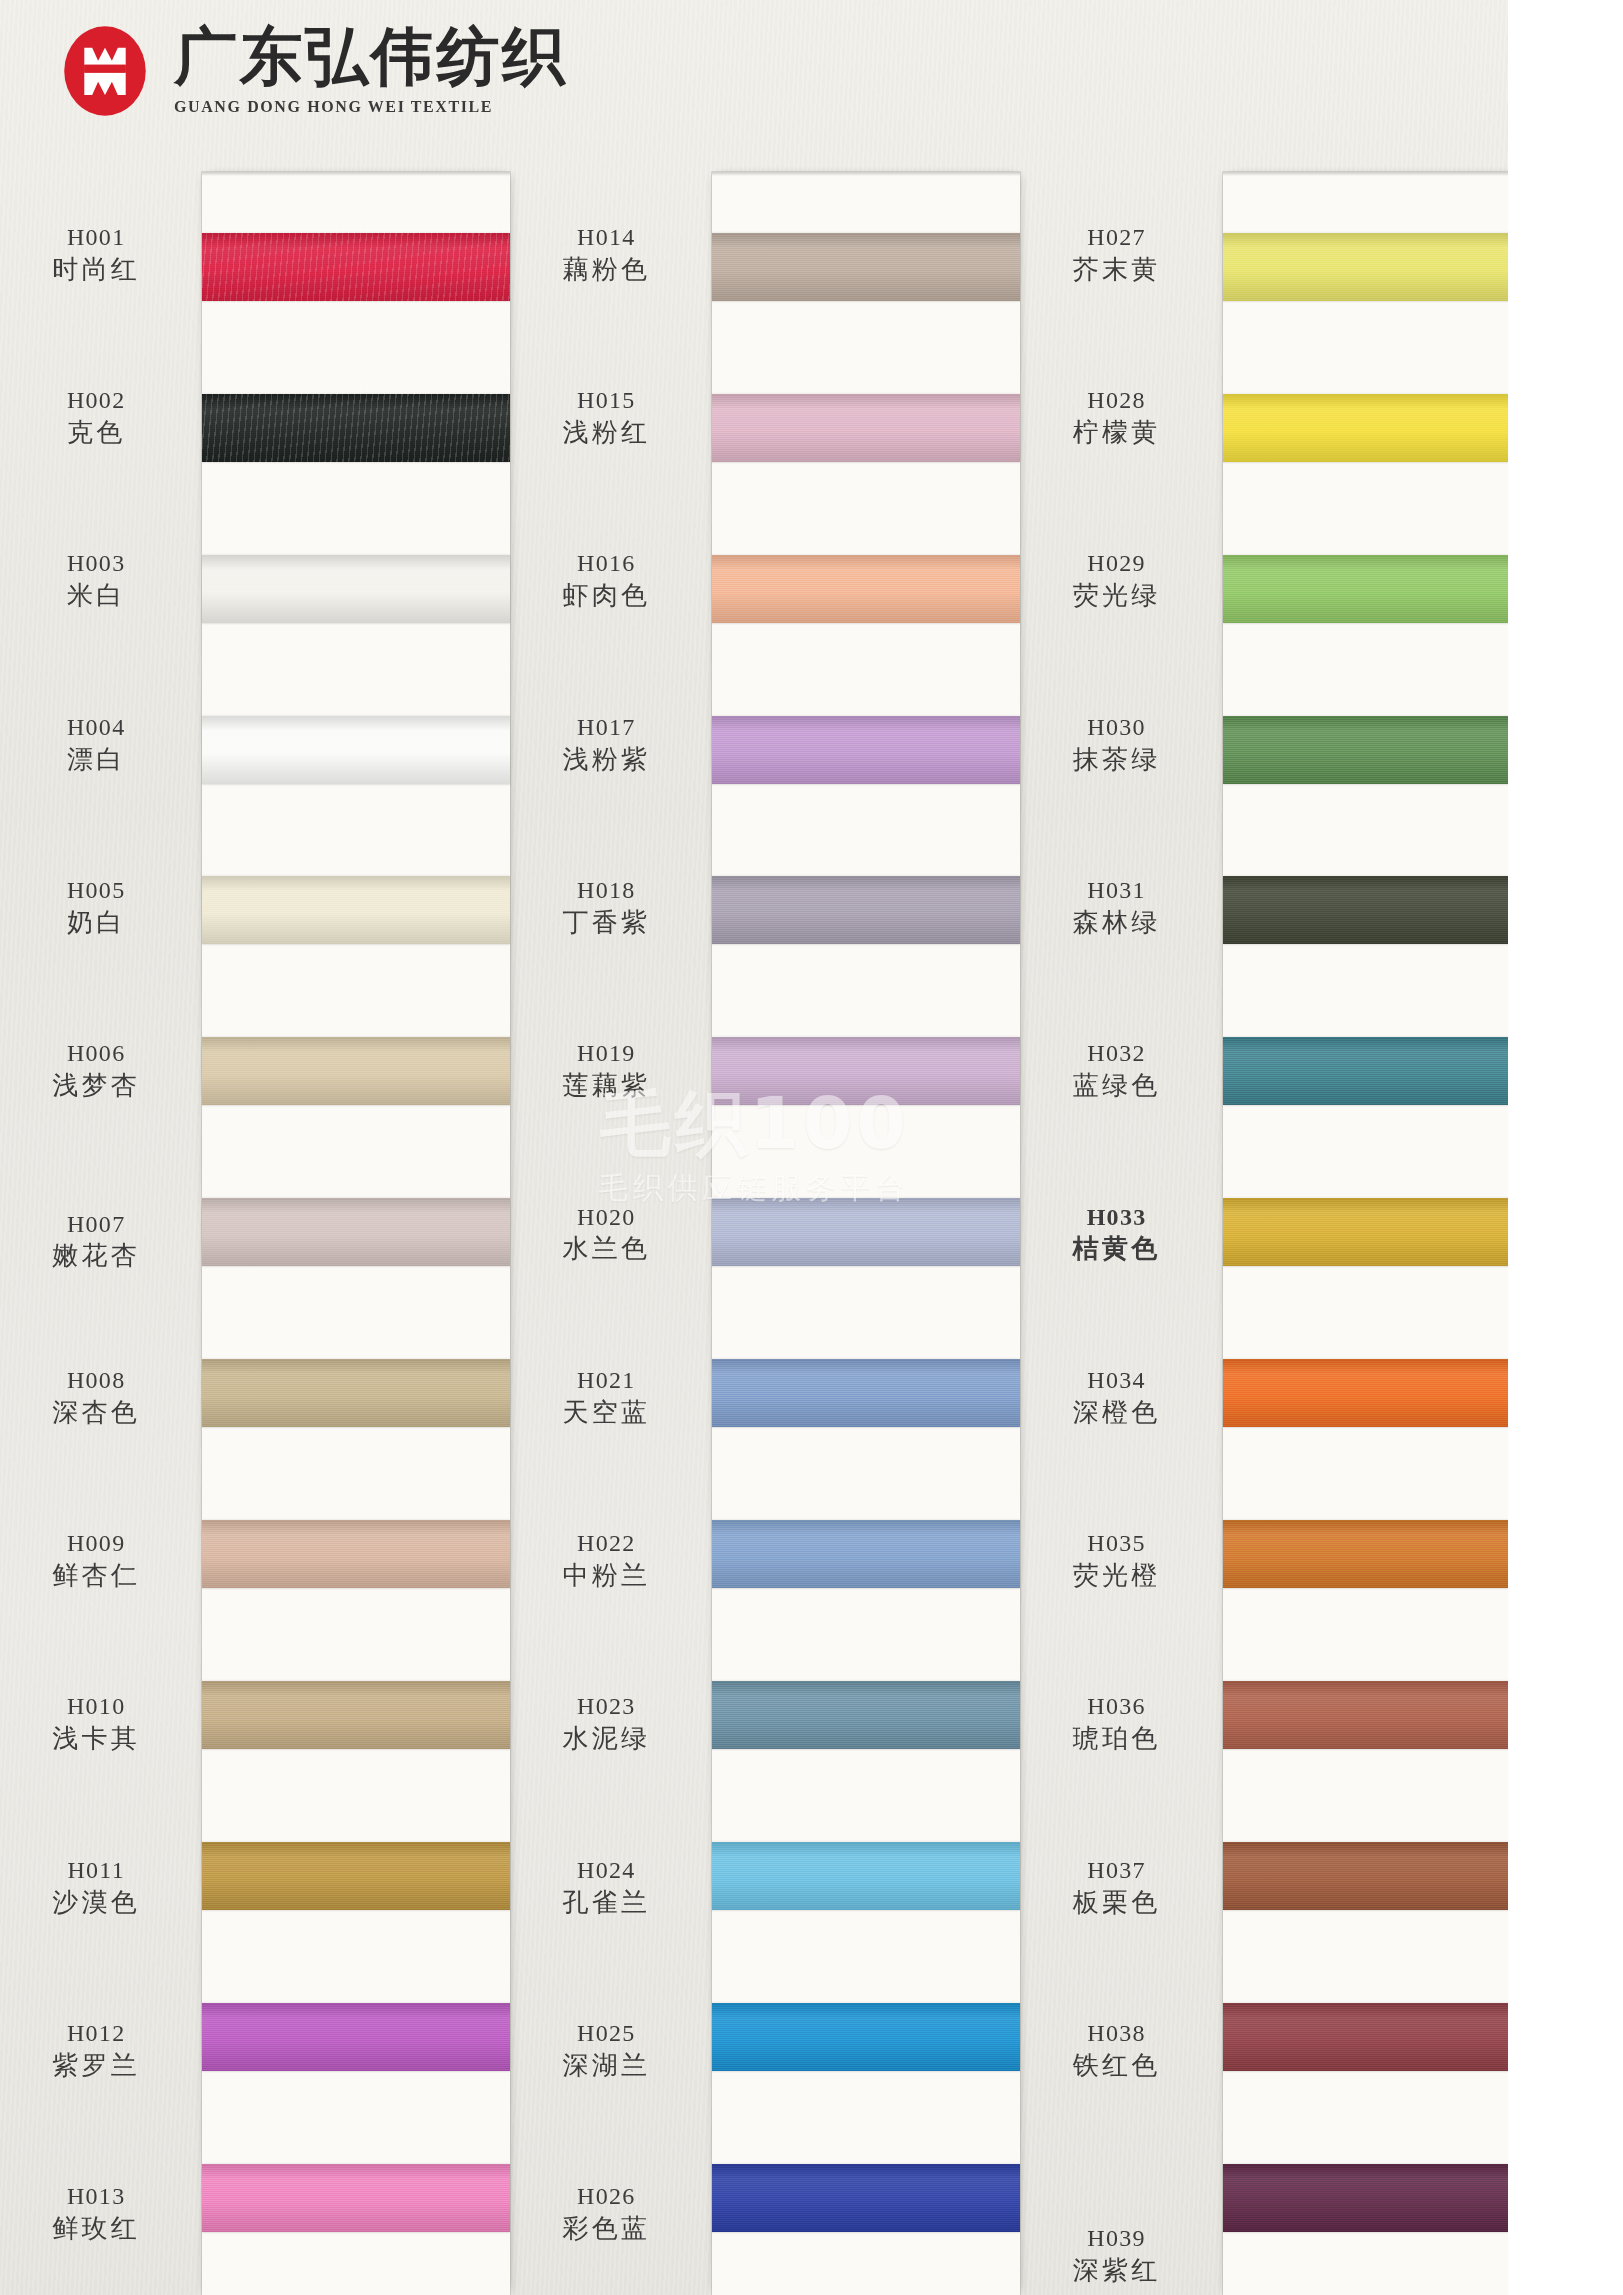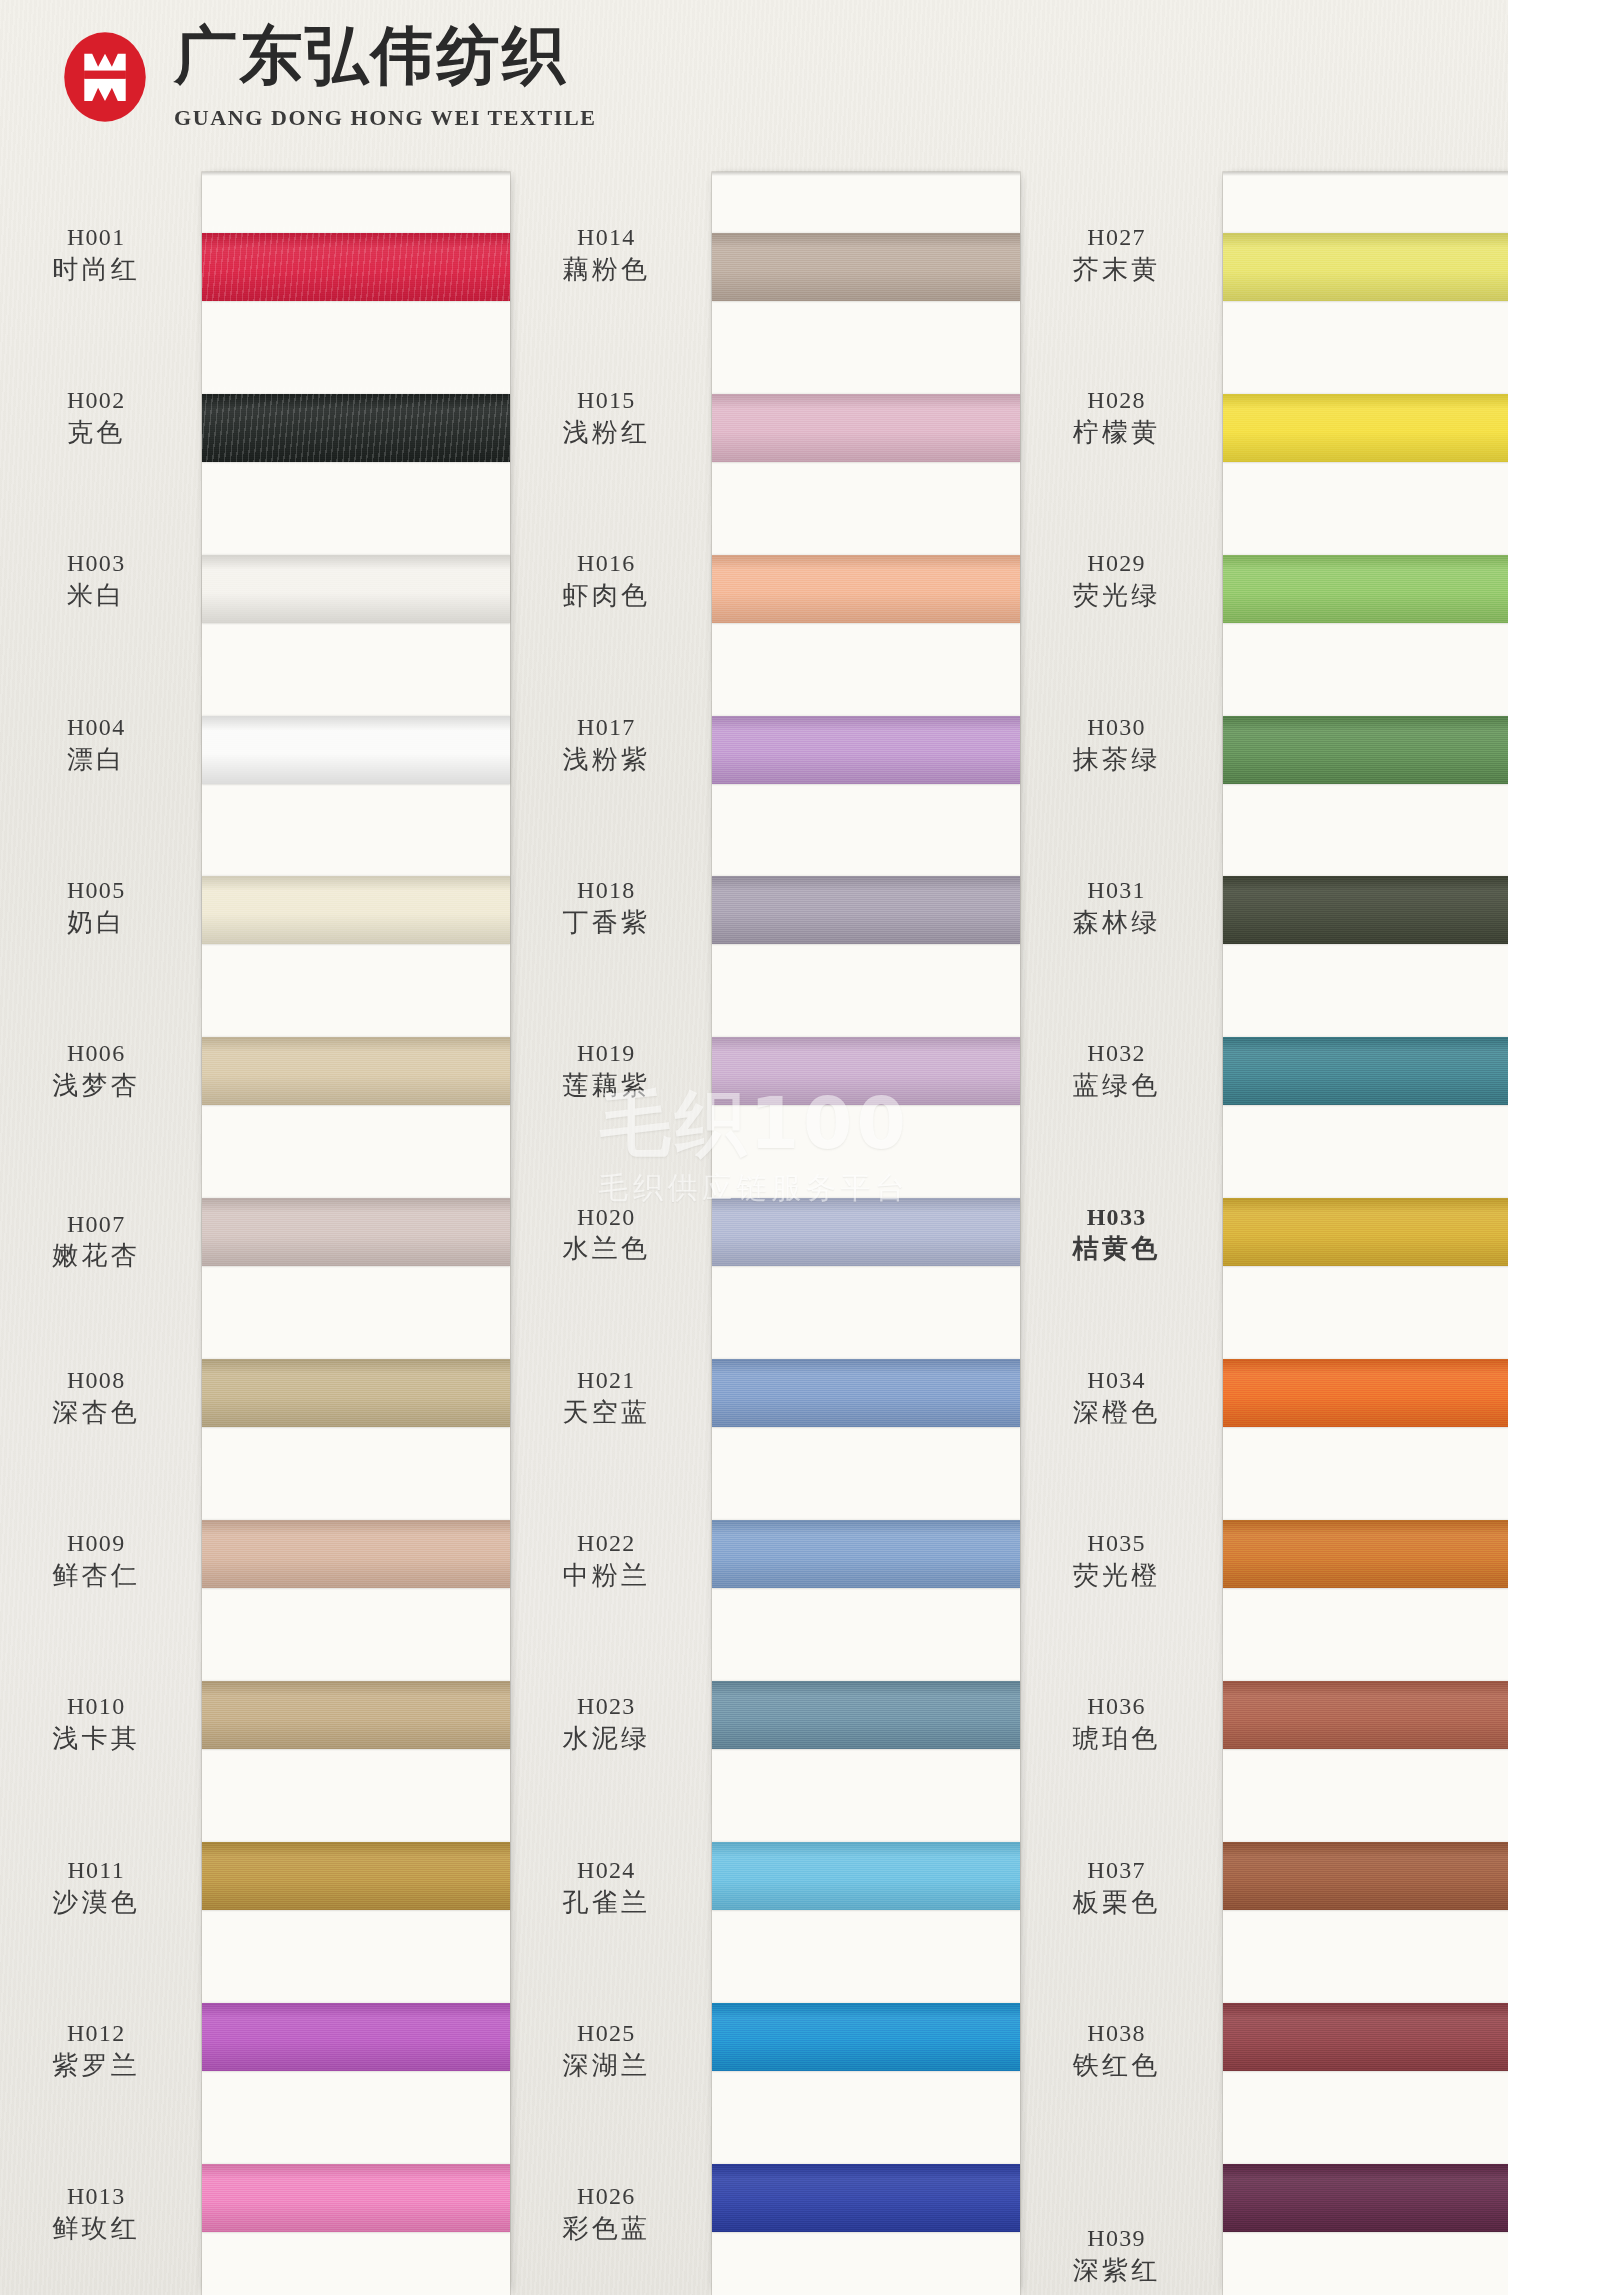--- a/index.html
+++ b/index.html
@@ -57,25 +57,25 @@
   }
   .brand-cn {
     font-size: 63px;
     line-height: 1.02;
     font-weight: bold;
     color: #2a2a2a;
     letter-spacing: 2.6px;
     font-family: "DejaVu Sans", "Liberation Sans", sans-serif;
   }
   .brand-en {
-    font-size: 22px;
+    font-size: 16px;
     letter-spacing: 1.6px;
     font-weight: bold;
     color: #3a3a3a;
-    margin-top: 17px;
+    margin-top: 9px;
     font-family: "Liberation Serif", serif;
   }
   .doc-title {
     position: absolute;
     right: 85px;
     top: 26px;
     width: 655px;
     text-align: center;
     color: #4b4b4b;
     font-size: 42px;

